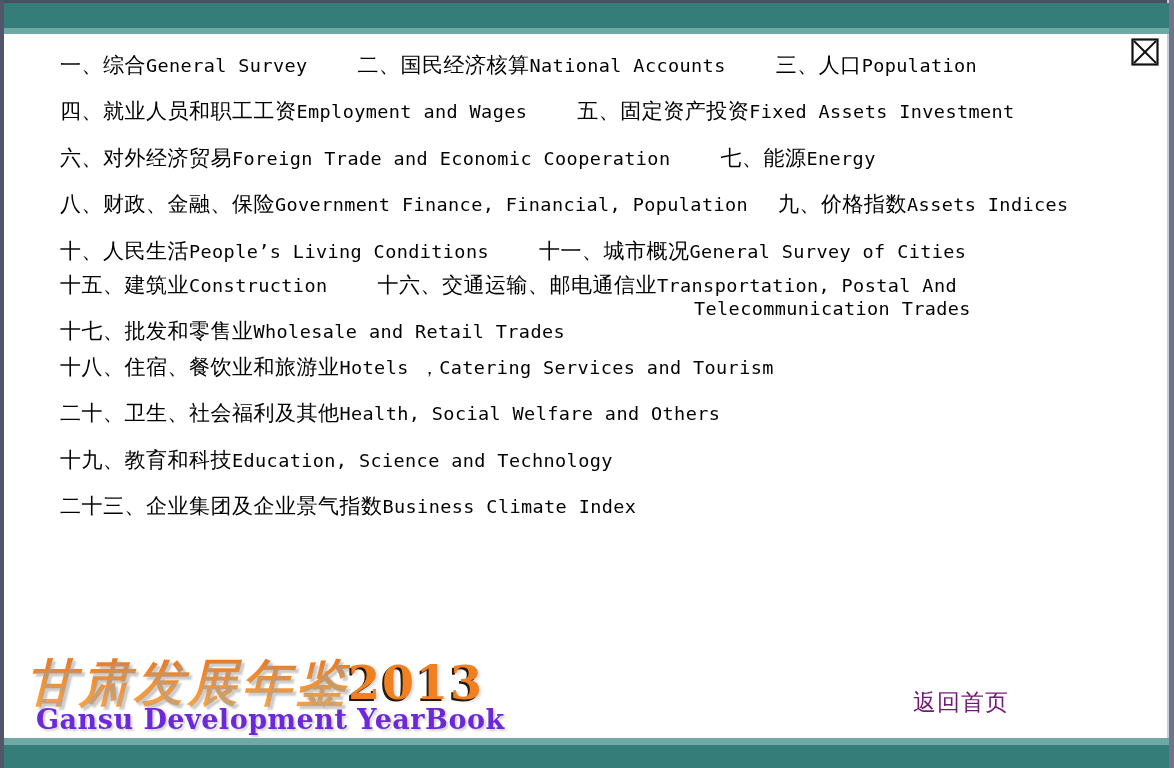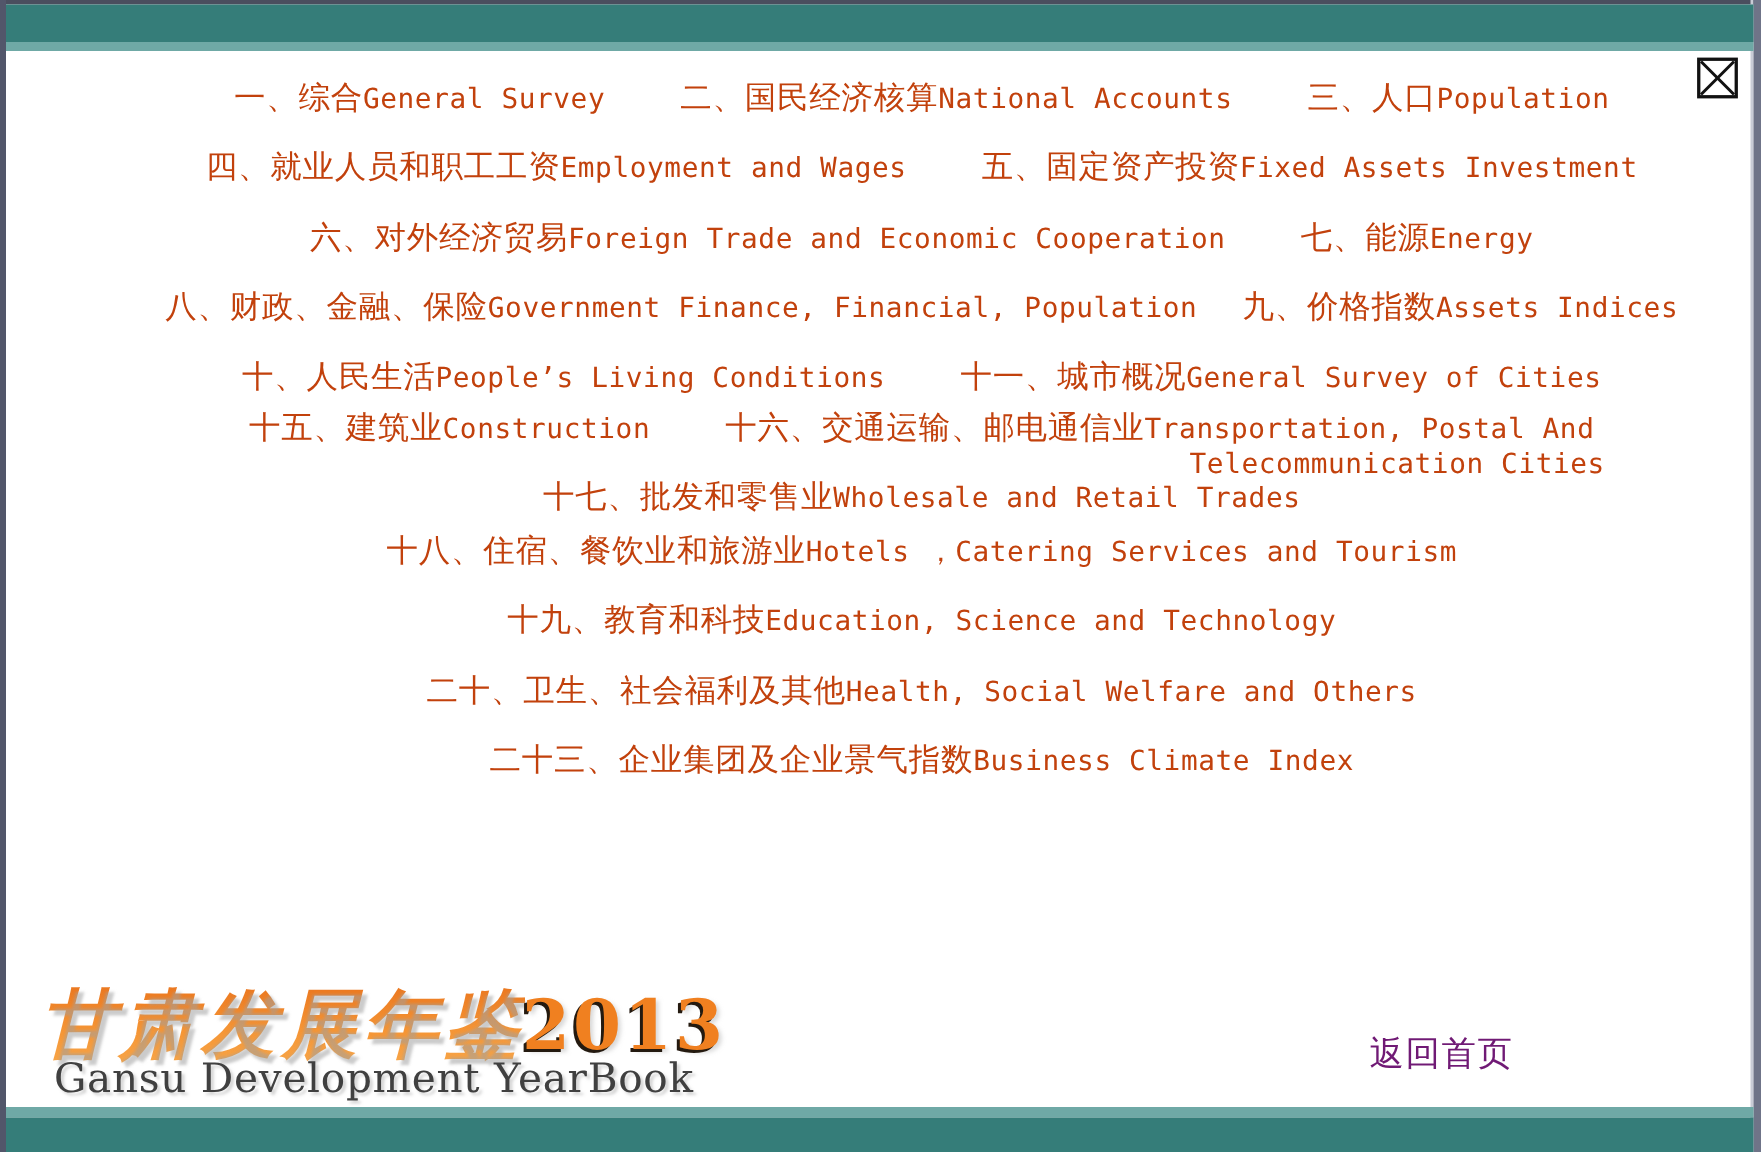--- a/index.html
+++ b/index.html
@@ -92,26 +92,25 @@
     width: 1165px;
     height: 620px;
     box-sizing: border-box;
     padding: 8px 0 0 0;
   }
 
   .toc-line {
     height: 46.4px;
     line-height: 46.4px;
     white-space: nowrap;
-    color: #c2410c;
+    color: #000000;
     font-size: 21px;
     padding-left: 56px;
     box-sizing: border-box;
     letter-spacing: 0px;
-    text-align: center;
   }
 
   .cn {
     font-family: "DejaVu Sans", sans-serif;
     font-size: 21px;
     letter-spacing: 0.5px;
   }
   .en {
     font-family: "DejaVu Sans Mono", "Liberation Mono", monospace;
     font-size: 18.5px;
@@ -177,22 +176,22 @@
     letter-spacing: 2px;
     text-shadow: -2px 2px 0px #241a10, 2px 2px 3px rgba(180,180,180,0.5);
     text-align: right;
   }
   .logo-en {
     position: absolute;
     left: 18px;
     top: 54px;
     font-family: "DejaVu Serif", serif;
     font-size: 27px;
-    font-weight: normal;
-    color: #404040;
+    font-weight: bold;
+    color: #6d28d9;
     letter-spacing: 0.5px;
     text-shadow: 2px 2px 2px rgba(170,170,170,0.5);
     white-space: nowrap;
   }
 
   .home-link {
     position: absolute;
     right: 196px;
     bottom: 20px;
     font-family: "DejaVu Sans", sans-serif;
@@ -246,37 +245,37 @@
     <div class="toc-line">
       <span class="cn">十、人民生活</span><span class="en">People’s Living Conditions</span><span class="gap-lg"></span><span class="cn">十一、城市概况</span><span class="en">General Survey of Cities</span>
     </div>
 
 
     <div class="toc-line shrunk">
       <span class="cn">十五、建筑业</span><span class="en">Construction</span><span class="gap-lg"></span><span class="cn">十六、交通运输、邮电通信业</span><span class="en">Transportation, Postal And</span>
     </div>
 
     <div class="toc-line cont">
-      <span class="en">Telecommunication Cities</span>
+      <span class="en">Telecommunication Trades</span>
     </div>
 
     <div class="toc-line shrunk">
       <span class="cn">十七、批发和零售业</span><span class="en">Wholesale and Retail Trades</span>
     </div>
 
     <div class="toc-line">
       <span class="cn">十八、住宿、餐饮业和旅游业</span><span class="en">Hotels ，Catering Services and Tourism</span>
     </div>
 
     <div class="toc-line">
+      <span class="cn">二十、卫生、社会福利及其他</span><span class="en">Health, Social Welfare and Others</span>
+    </div>
+
+    <div class="toc-line">
       <span class="cn">十九、教育和科技</span><span class="en">Education, Science and Technology</span>
-    </div>
-
-    <div class="toc-line">
-      <span class="cn">二十、卫生、社会福利及其他</span><span class="en">Health, Social Welfare and Others</span>
     </div>
 
 
     <div class="toc-line">
       <span class="cn">二十三、企业集团及企业景气指数</span><span class="en">Business Climate Index</span>
     </div>
 
   </div>
 
   <div class="footer">

